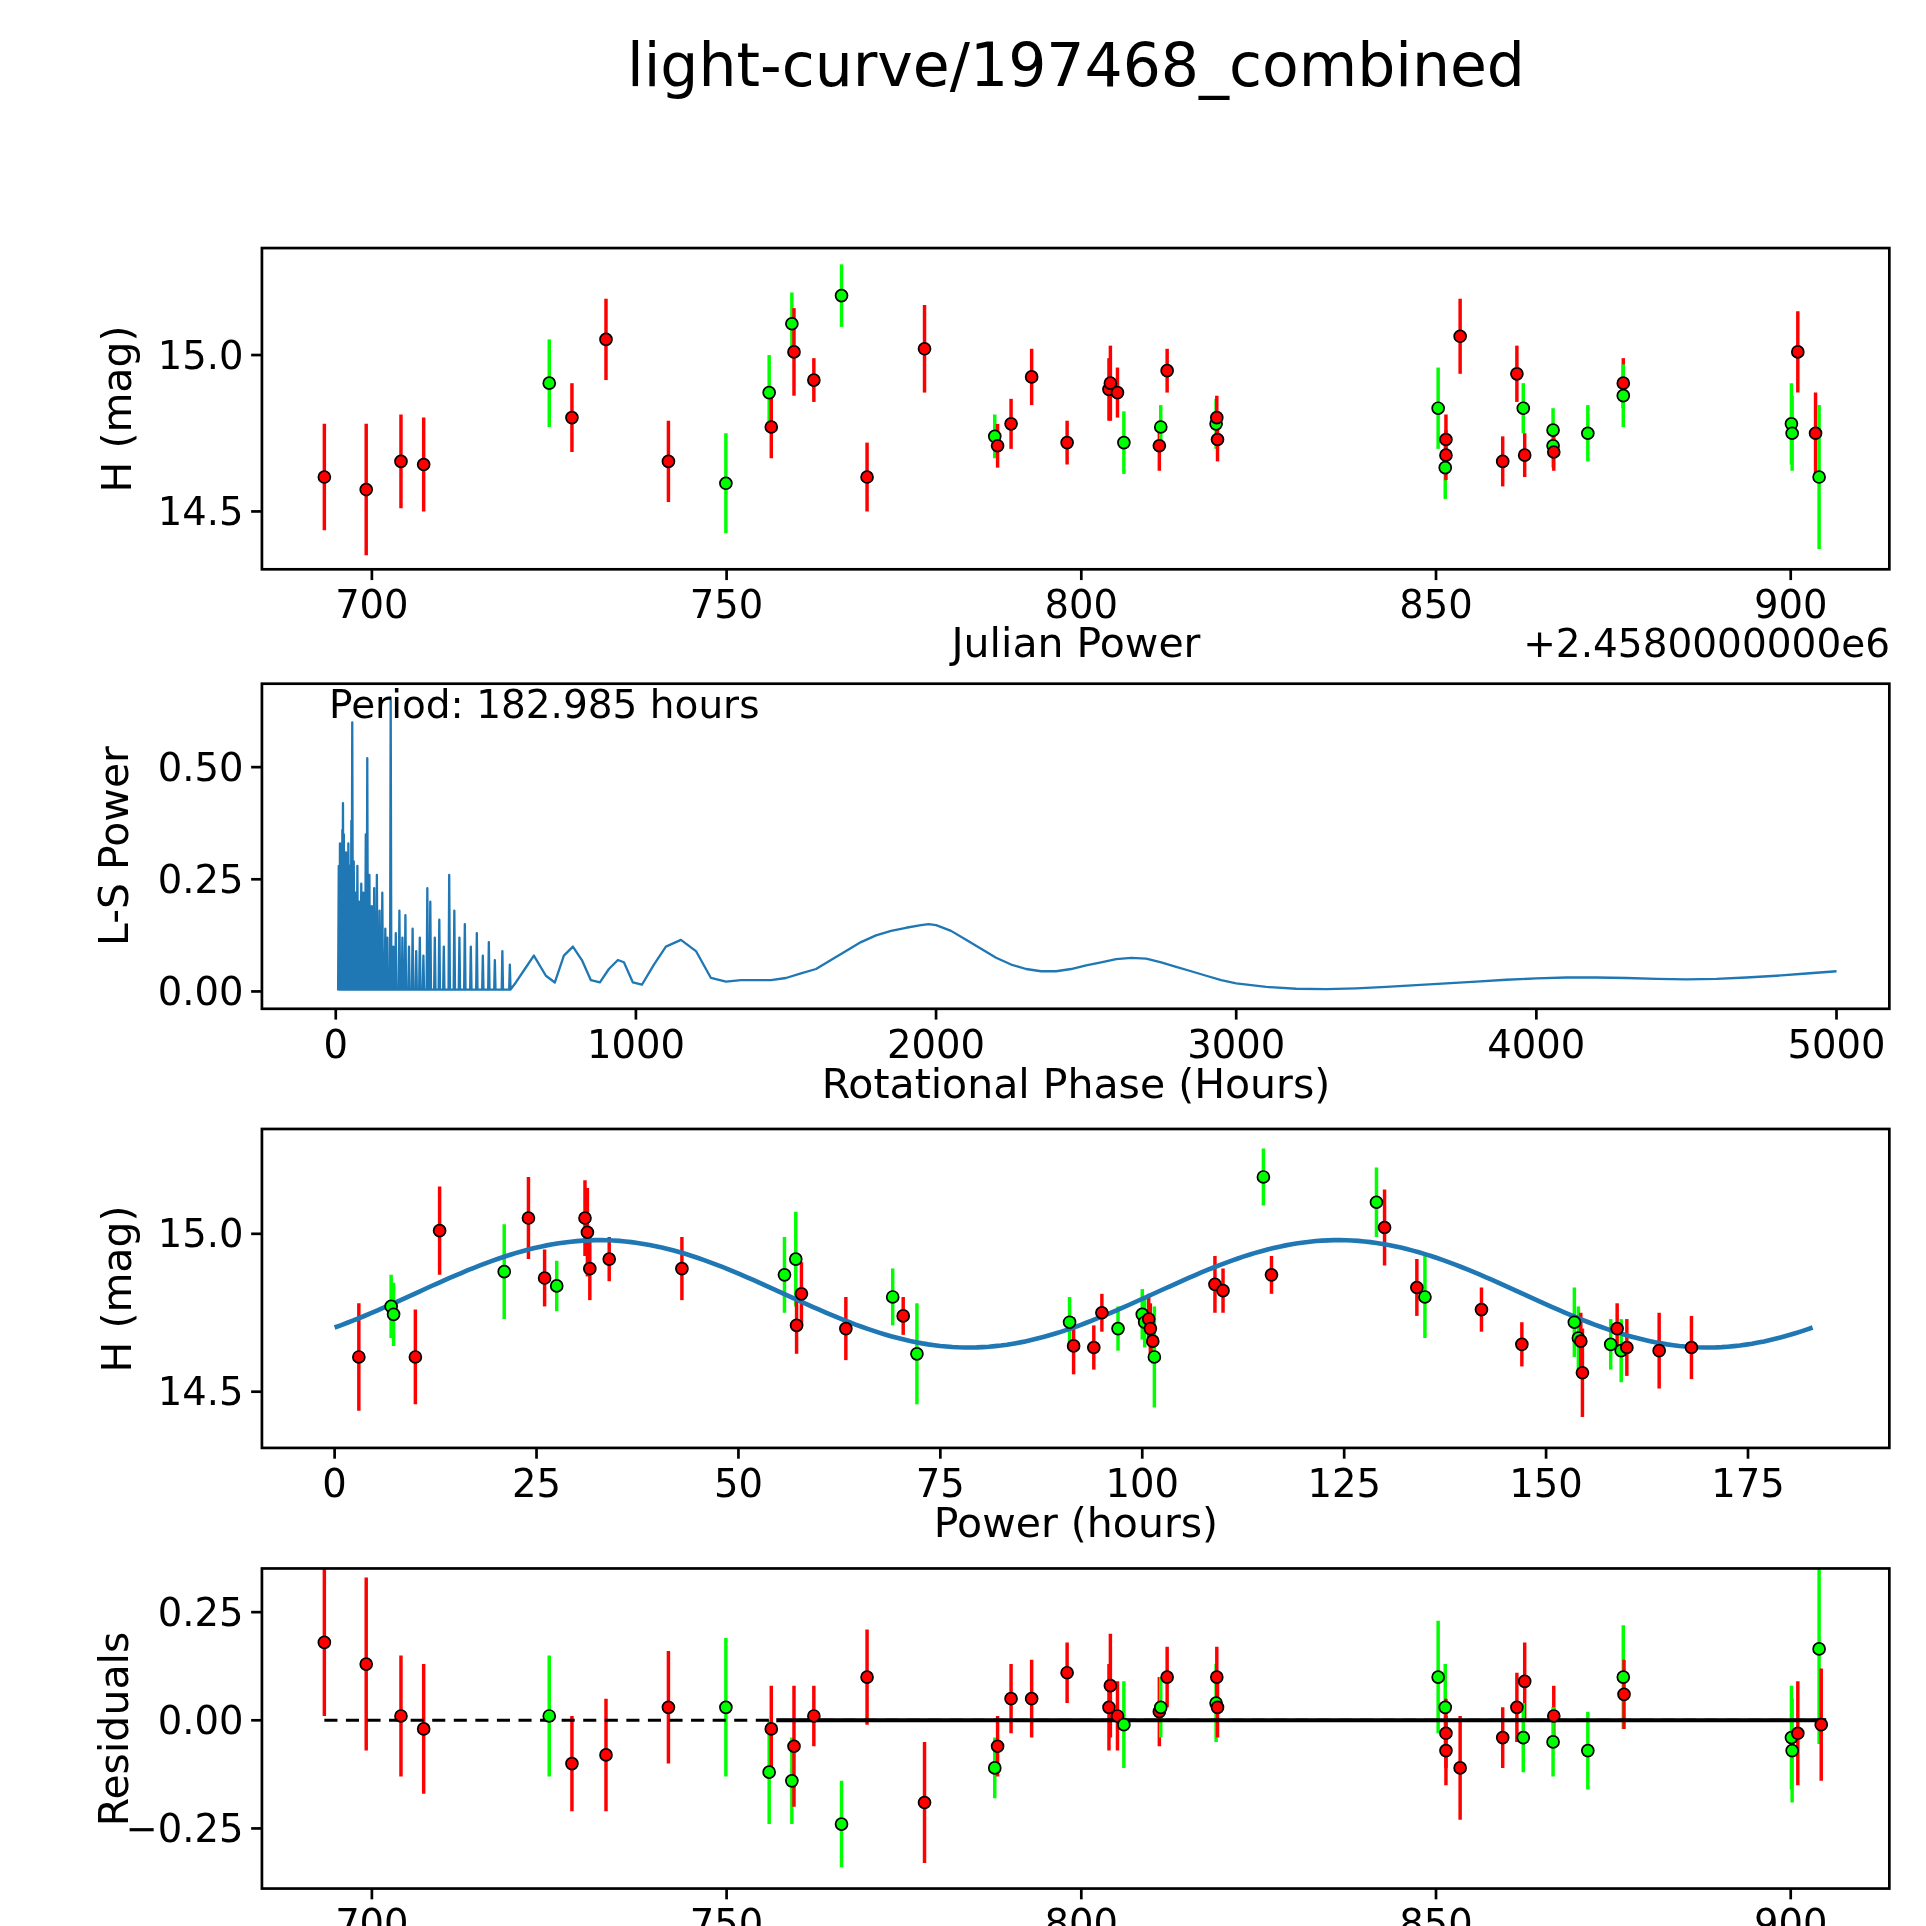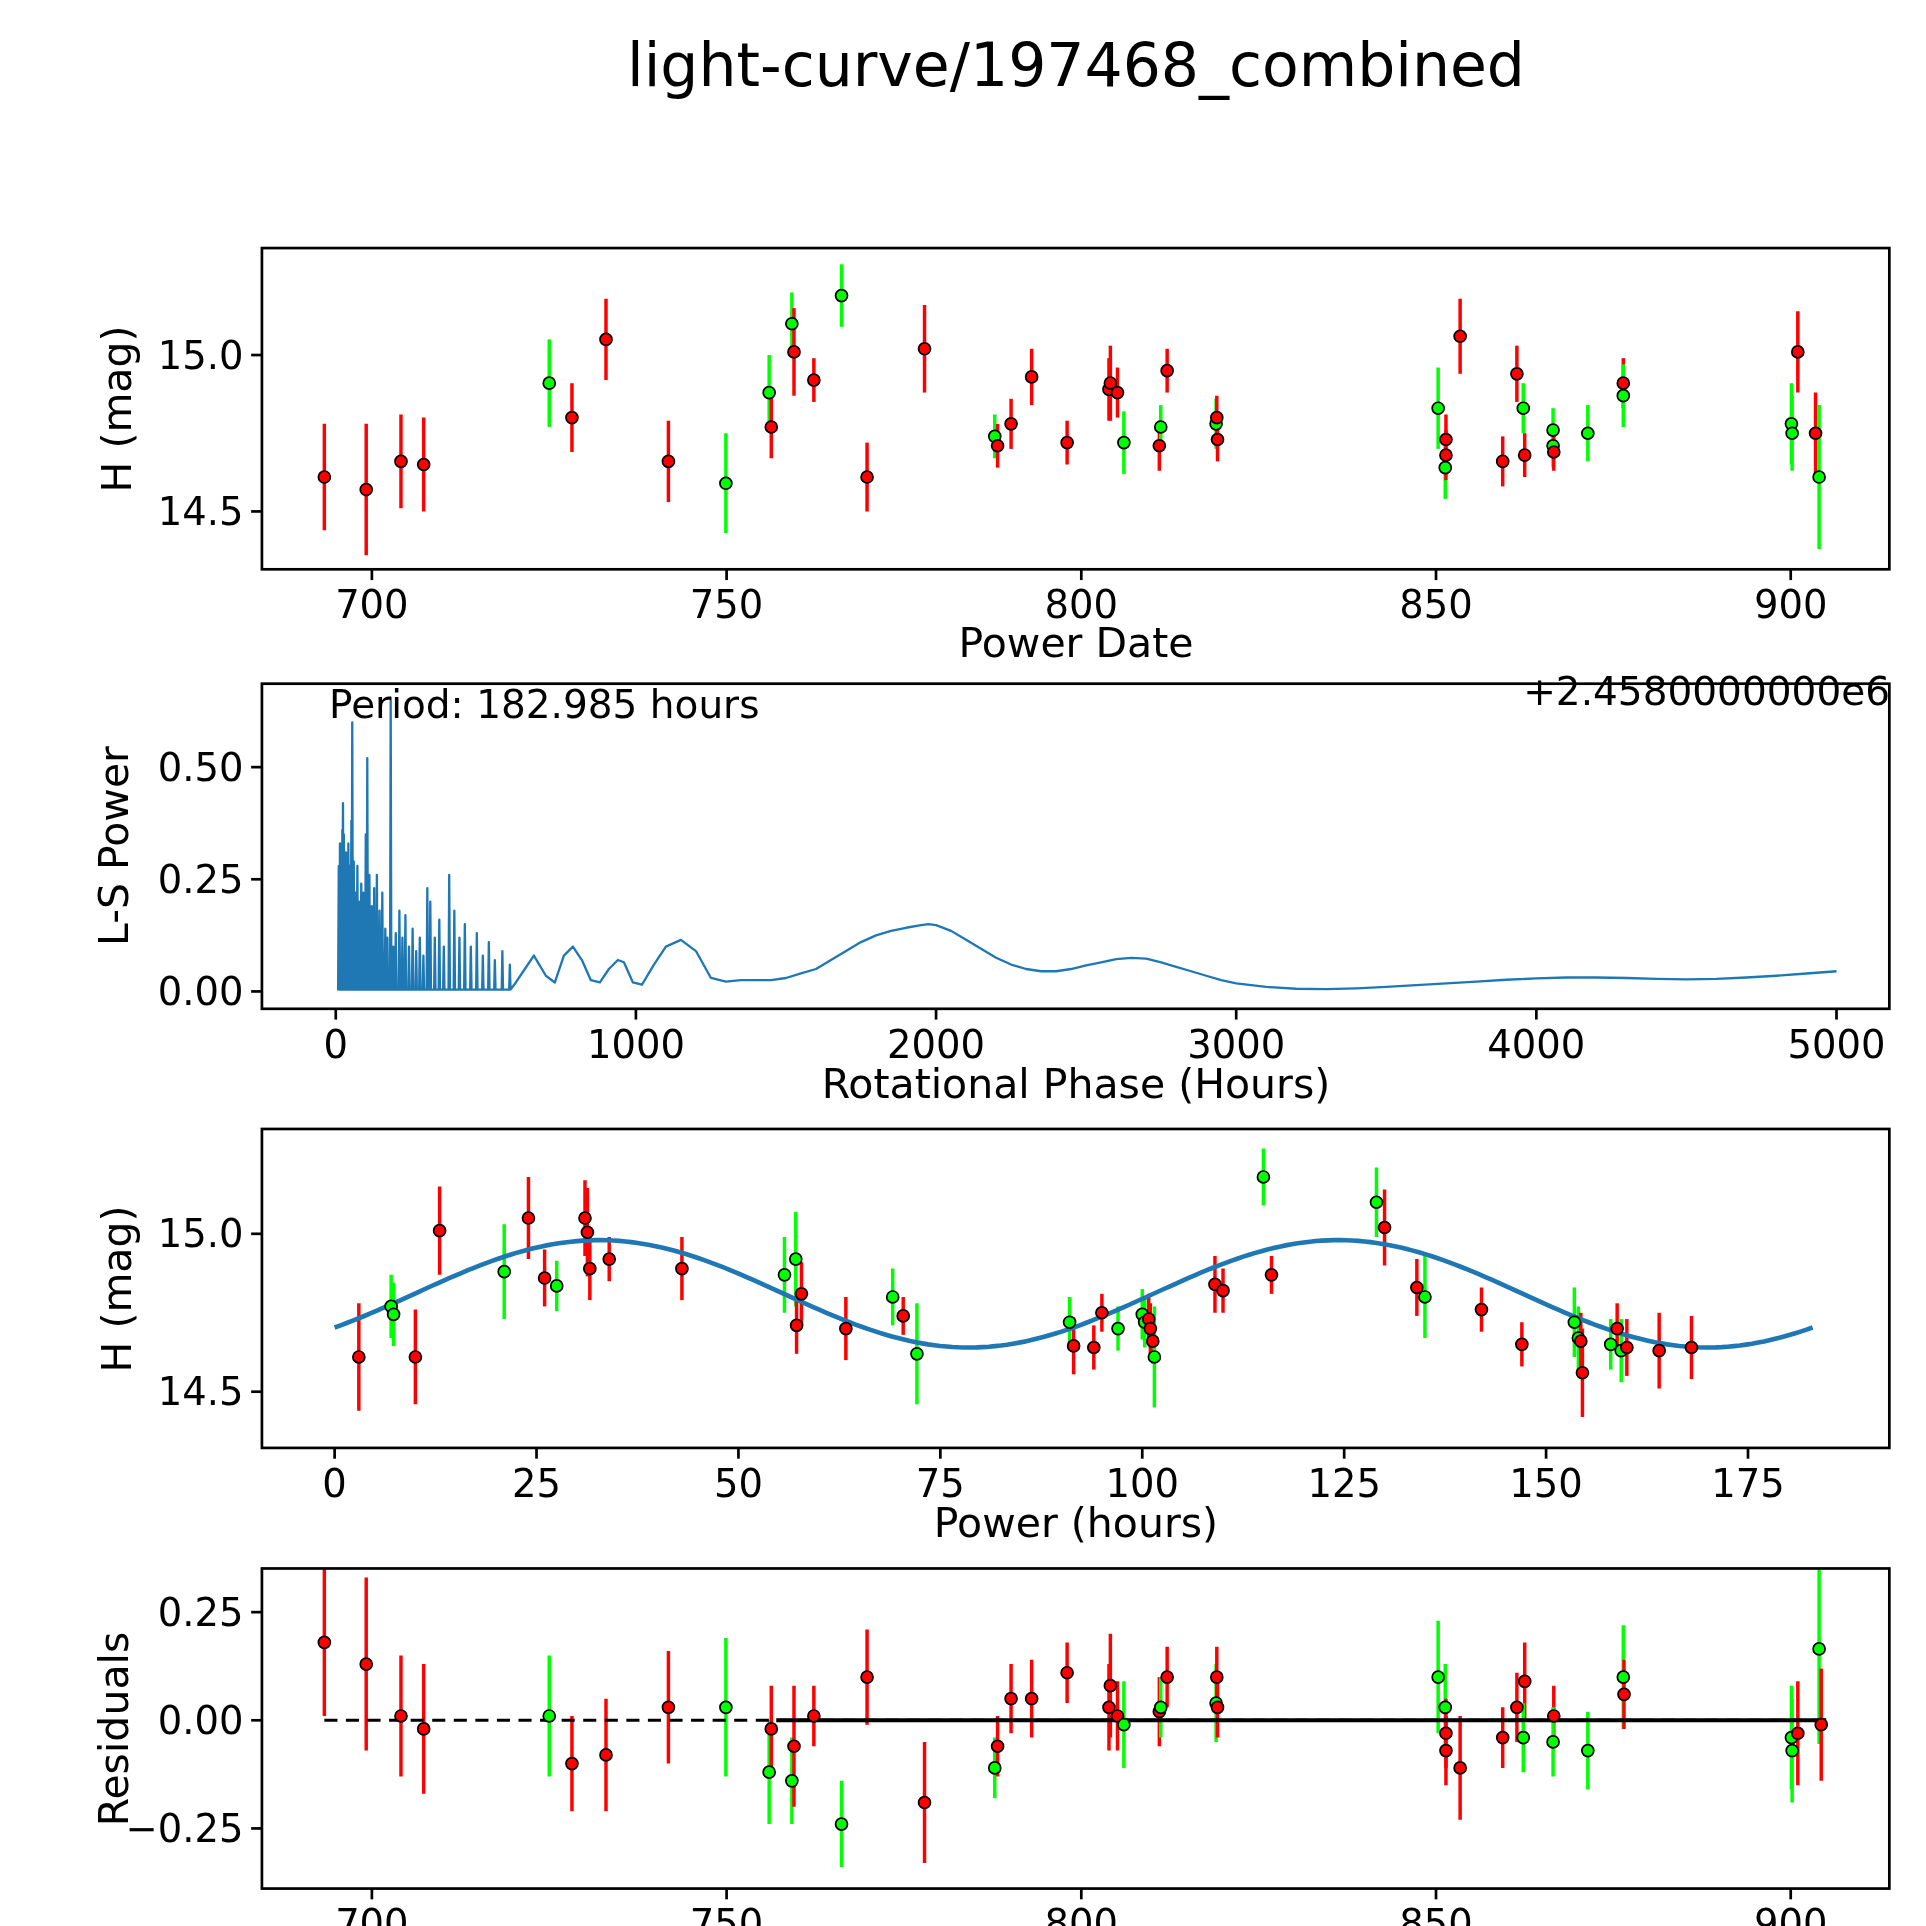--- a/index.html
+++ b/index.html
@@ -4,21 +4,21 @@
 <style>
   html,body{margin:0;padding:0;background:#ffffff;}
   body{width:2080px;height:2080px;position:relative;font-family:"DejaVu Sans",sans-serif;}
   .figure{position:absolute;left:0;top:0;width:2080px;height:2080px;background:#ffffff;}
   #plot-svg{position:absolute;left:0;top:0;}
   .txt{position:absolute;color:#000;white-space:nowrap;}
   .fig-title{left:262px;top:30px;width:1628px;text-align:center;font-size:60px;}
   .period-label{left:329px;top:634px;font-size:39px;margin-top:48px;}
   .xlabel{font-size:41px;}
   .xlabel.p1{left:262px;top:619px;width:1628px;text-align:center;}
-  .offset.p1{left:1233px;top:621px;width:657px;text-align:right;font-size:39px;margin-top:48px;}
+  .offset.p1{left:1233px;top:621px;width:657px;text-align:right;font-size:39px;}
   .xlabel.p2{left:262px;top:1060px;width:1628px;text-align:center;}
   .xlabel.p3{left:262px;top:1499px;width:1628px;text-align:center;}
   .ylabel{font-size:41px;transform:translate(-50%,-50%) rotate(-90deg);}
 </style>
 </head>
 <body>
 
 <div class="figure">
   <svg id="plot-svg" width="2080" height="2080" viewBox="0 0 5400 5400">
       <clipPath id="clip1">
@@ -447,21 +447,21 @@
         <line x1="652" y1="4466.163513513514" x2="680" y2="4466.163513513514" stroke="#000" stroke-width="7"></line>
         <text x="632" y="4466.163513513514" text-anchor="end" dominant-baseline="central" font-size="100" fill="#000" font-family="&quot;DejaVu Sans&quot;,sans-serif">0.00</text>
         <line x1="652" y1="4185.4202702702705" x2="680" y2="4185.4202702702705" stroke="#000" stroke-width="7"></line>
         <text x="632" y="4185.4202702702705" text-anchor="end" dominant-baseline="central" font-size="100" fill="#000" font-family="&quot;DejaVu Sans&quot;,sans-serif">0.25</text>
       </g>
     </svg>
 
   <div class="txt fig-title">light-curve/197468_combined</div>
   <div class="txt period-label">Period: 182.985 hours</div>
 
-  <div class="txt xlabel p1">Power Date</div>
+  <div class="txt xlabel p1">Julian Power</div>
   <div class="txt offset p1">+2.4580000000e6</div>
   <div class="txt xlabel p2">Rotational Phase (Hours)</div>
   <div class="txt xlabel p3">Power (hours)</div>
 
   <div class="txt ylabel" style="left:117px;top:409px;">H (mag)</div>
   <div class="txt ylabel" style="left:114px;top:846px;">L-S Power</div>
   <div class="txt ylabel" style="left:117px;top:1289px;">H (mag)</div>
   <div class="txt ylabel" style="left:114px;top:1729px;">Residuals</div>
 </div>
 

